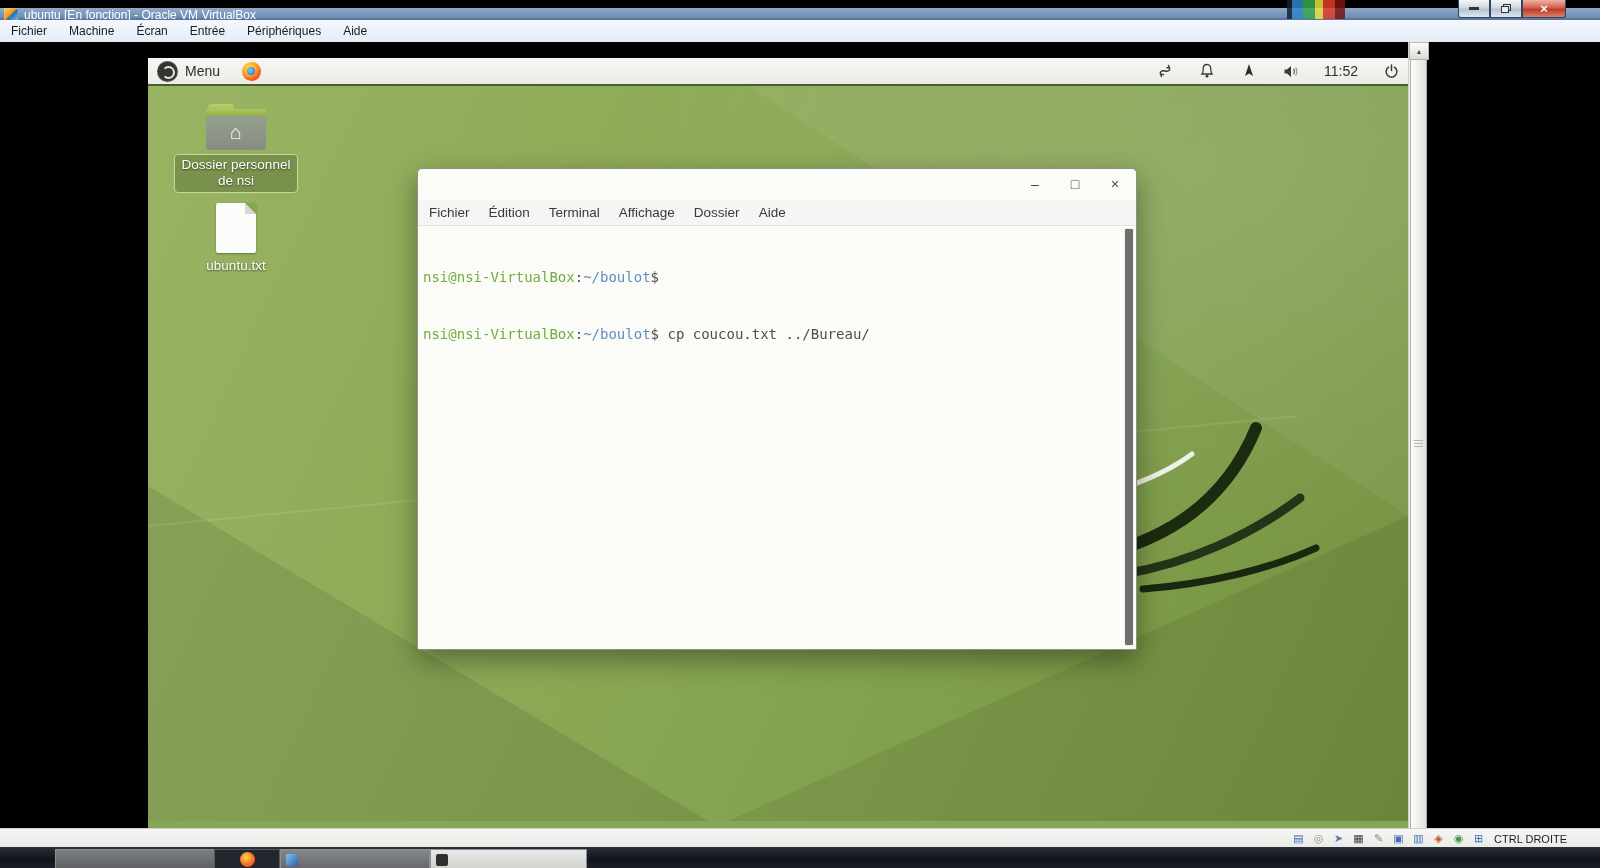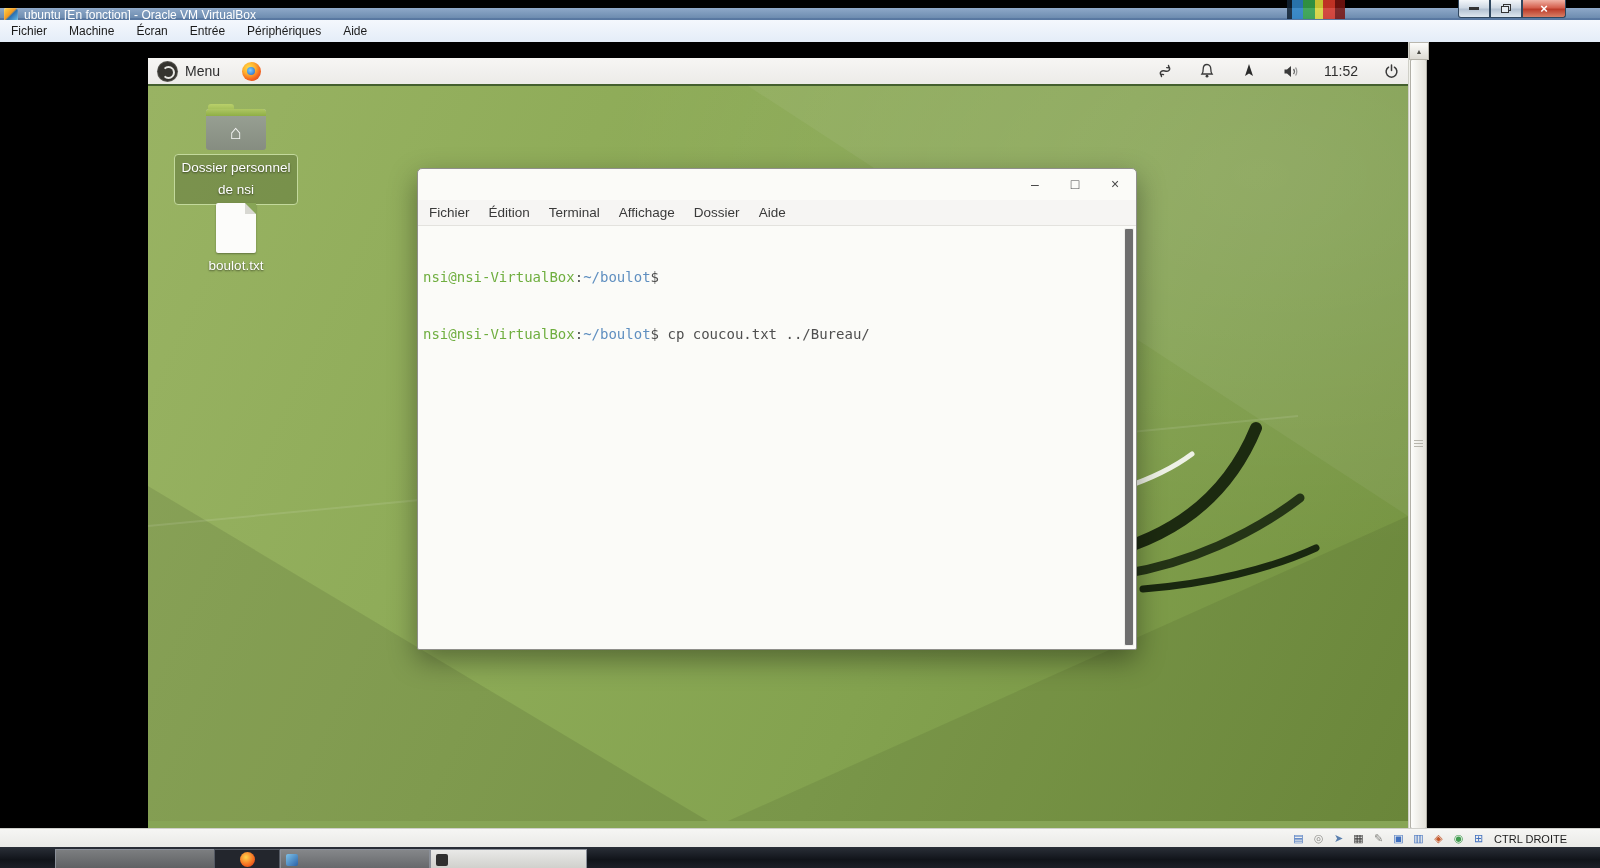--- a/index.html
+++ b/index.html
@@ -75,21 +75,21 @@
   .dicon{position:absolute;text-align:center;color:#fff;}
   #folder-icon-art{position:relative;width:60px;height:46px;margin:0 auto;}
   #folder-tab{position:absolute;left:2px;top:0;width:26px;height:10px;border-radius:3px 3px 0 0;
     background:linear-gradient(#b9d06a,#93b14b);}
   #folder-body{position:absolute;left:0;top:5px;width:60px;height:41px;border-radius:3px;
     background:linear-gradient(#9aa295 0%,#868d81 100%);box-shadow:inset 0 1px 0 rgba(255,255,255,.4);
     display:flex;align-items:center;justify-content:center;}
   #folder-strip{position:absolute;left:0;top:5px;width:60px;height:7px;border-radius:3px 3px 0 0;
     background:linear-gradient(#aec763,#8fae45);}
   .home-glyph{color:rgba(255,255,255,.92);font-size:20px;line-height:1;margin-top:4px;}
-  #folder-label{margin-top:4px;width:122px;padding:2px 0 3px;font-size:13.5px;line-height:22px;
+  #folder-label{margin-top:4px;width:122px;padding:2px 0 3px;font-size:13.5px;line-height:16px;
     background:rgba(45,66,25,.28);border:1px solid #c3d99c;border-radius:4px;
     text-shadow:0 1px 2px rgba(0,0,0,.55);}
   #doc-icon-art{position:relative;width:40px;height:50px;margin:0 auto;
     background:#fcfcfa;border-radius:2px;box-shadow:0 1px 2px rgba(0,0,0,.35);}
   #doc-fold{position:absolute;right:0;top:0;width:0;height:0;
     border-left:11px solid #d8d8d2;border-top:11px solid #87a556;}
   #doc-label{margin-top:5px;font-size:13.5px;text-shadow:0 1px 2px rgba(0,0,0,.6);}
 
   
   #terminal{left:269px;top:110px;width:718px;height:480px;background:#fbfbf8;
@@ -251,21 +251,21 @@
             <span class="home-glyph">⌂</span>
           </div>
         <div id="folder-strip"></div>
       </div>
       <div id="folder-label">Dossier personnel de nsi</div>
     </div>
     <div class="dicon" style="left:56px;top:145px;width:64px;">
       <div id="doc-icon-art">
           <div id="doc-fold"></div>
         </div>
-      <div id="doc-label">boulot.txt</div>
+      <div id="doc-label">ubuntu.txt</div>
     </div>
 
     <div class="abs" id="terminal">
       <div id="t-controls">
         <span class="tc">–</span>
         <span class="tc">□</span>
         <span class="tc">×</span>
       </div>
       <div id="t-menubar">
         <span>Fichier</span>

